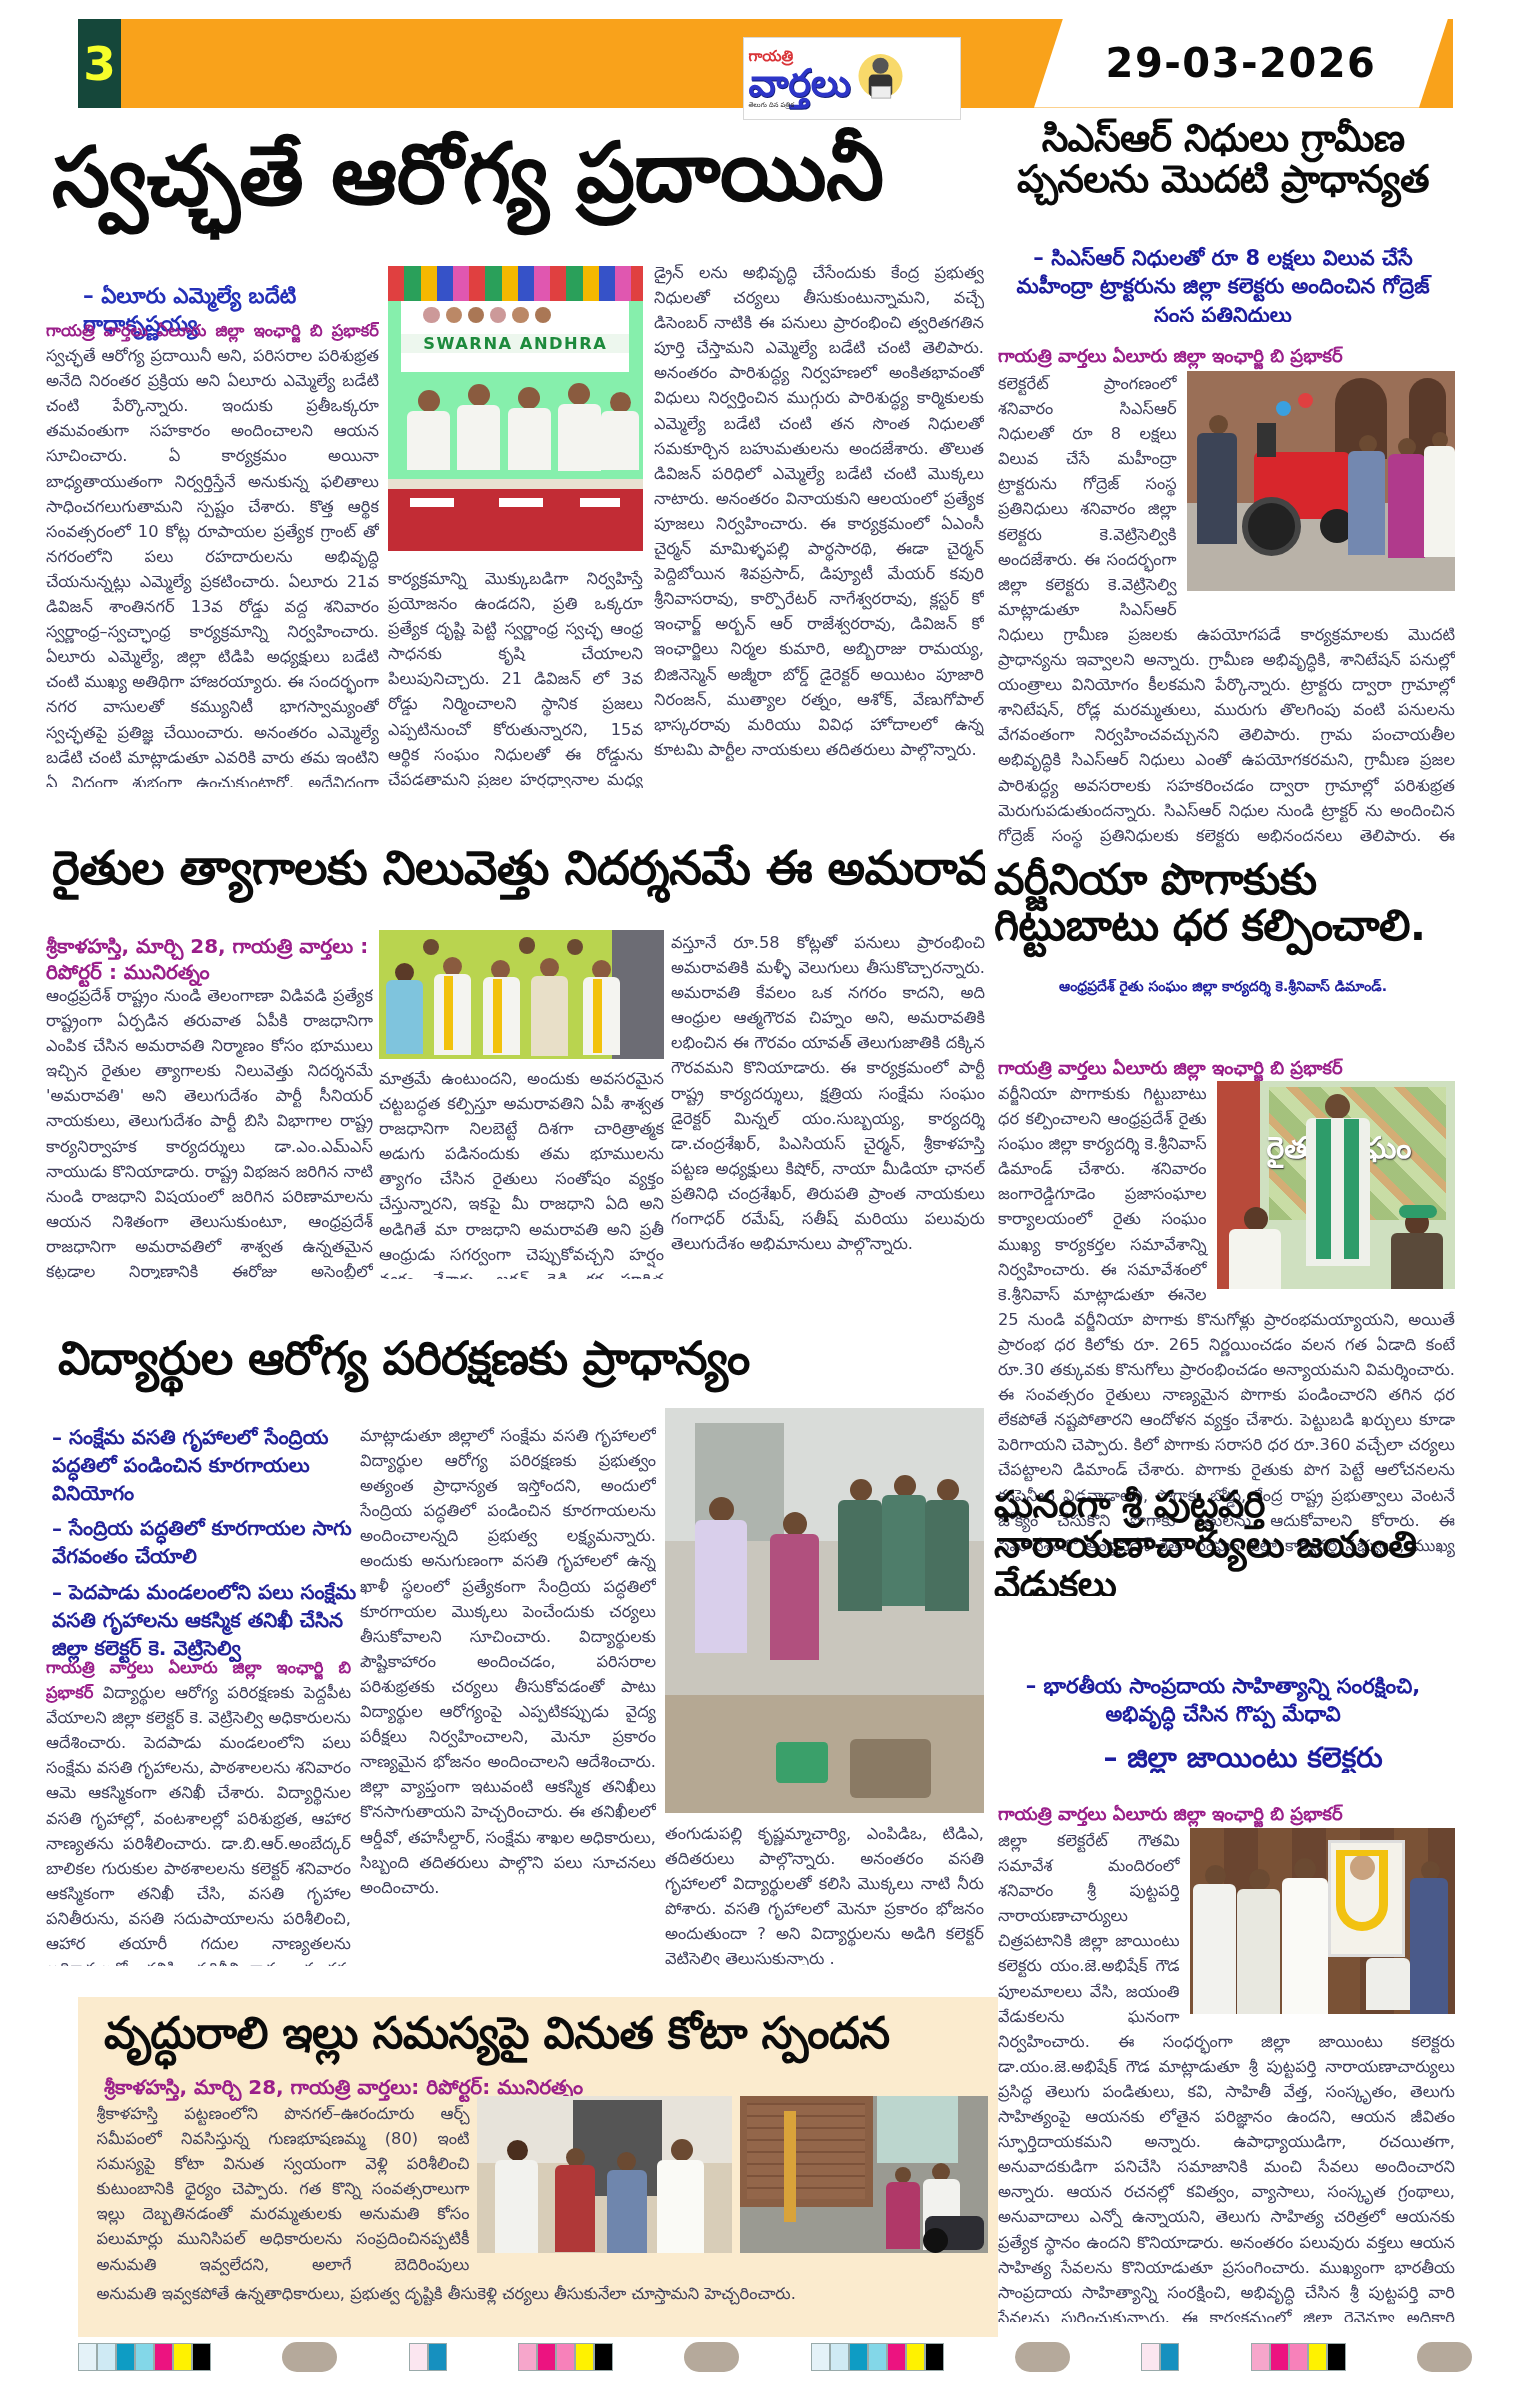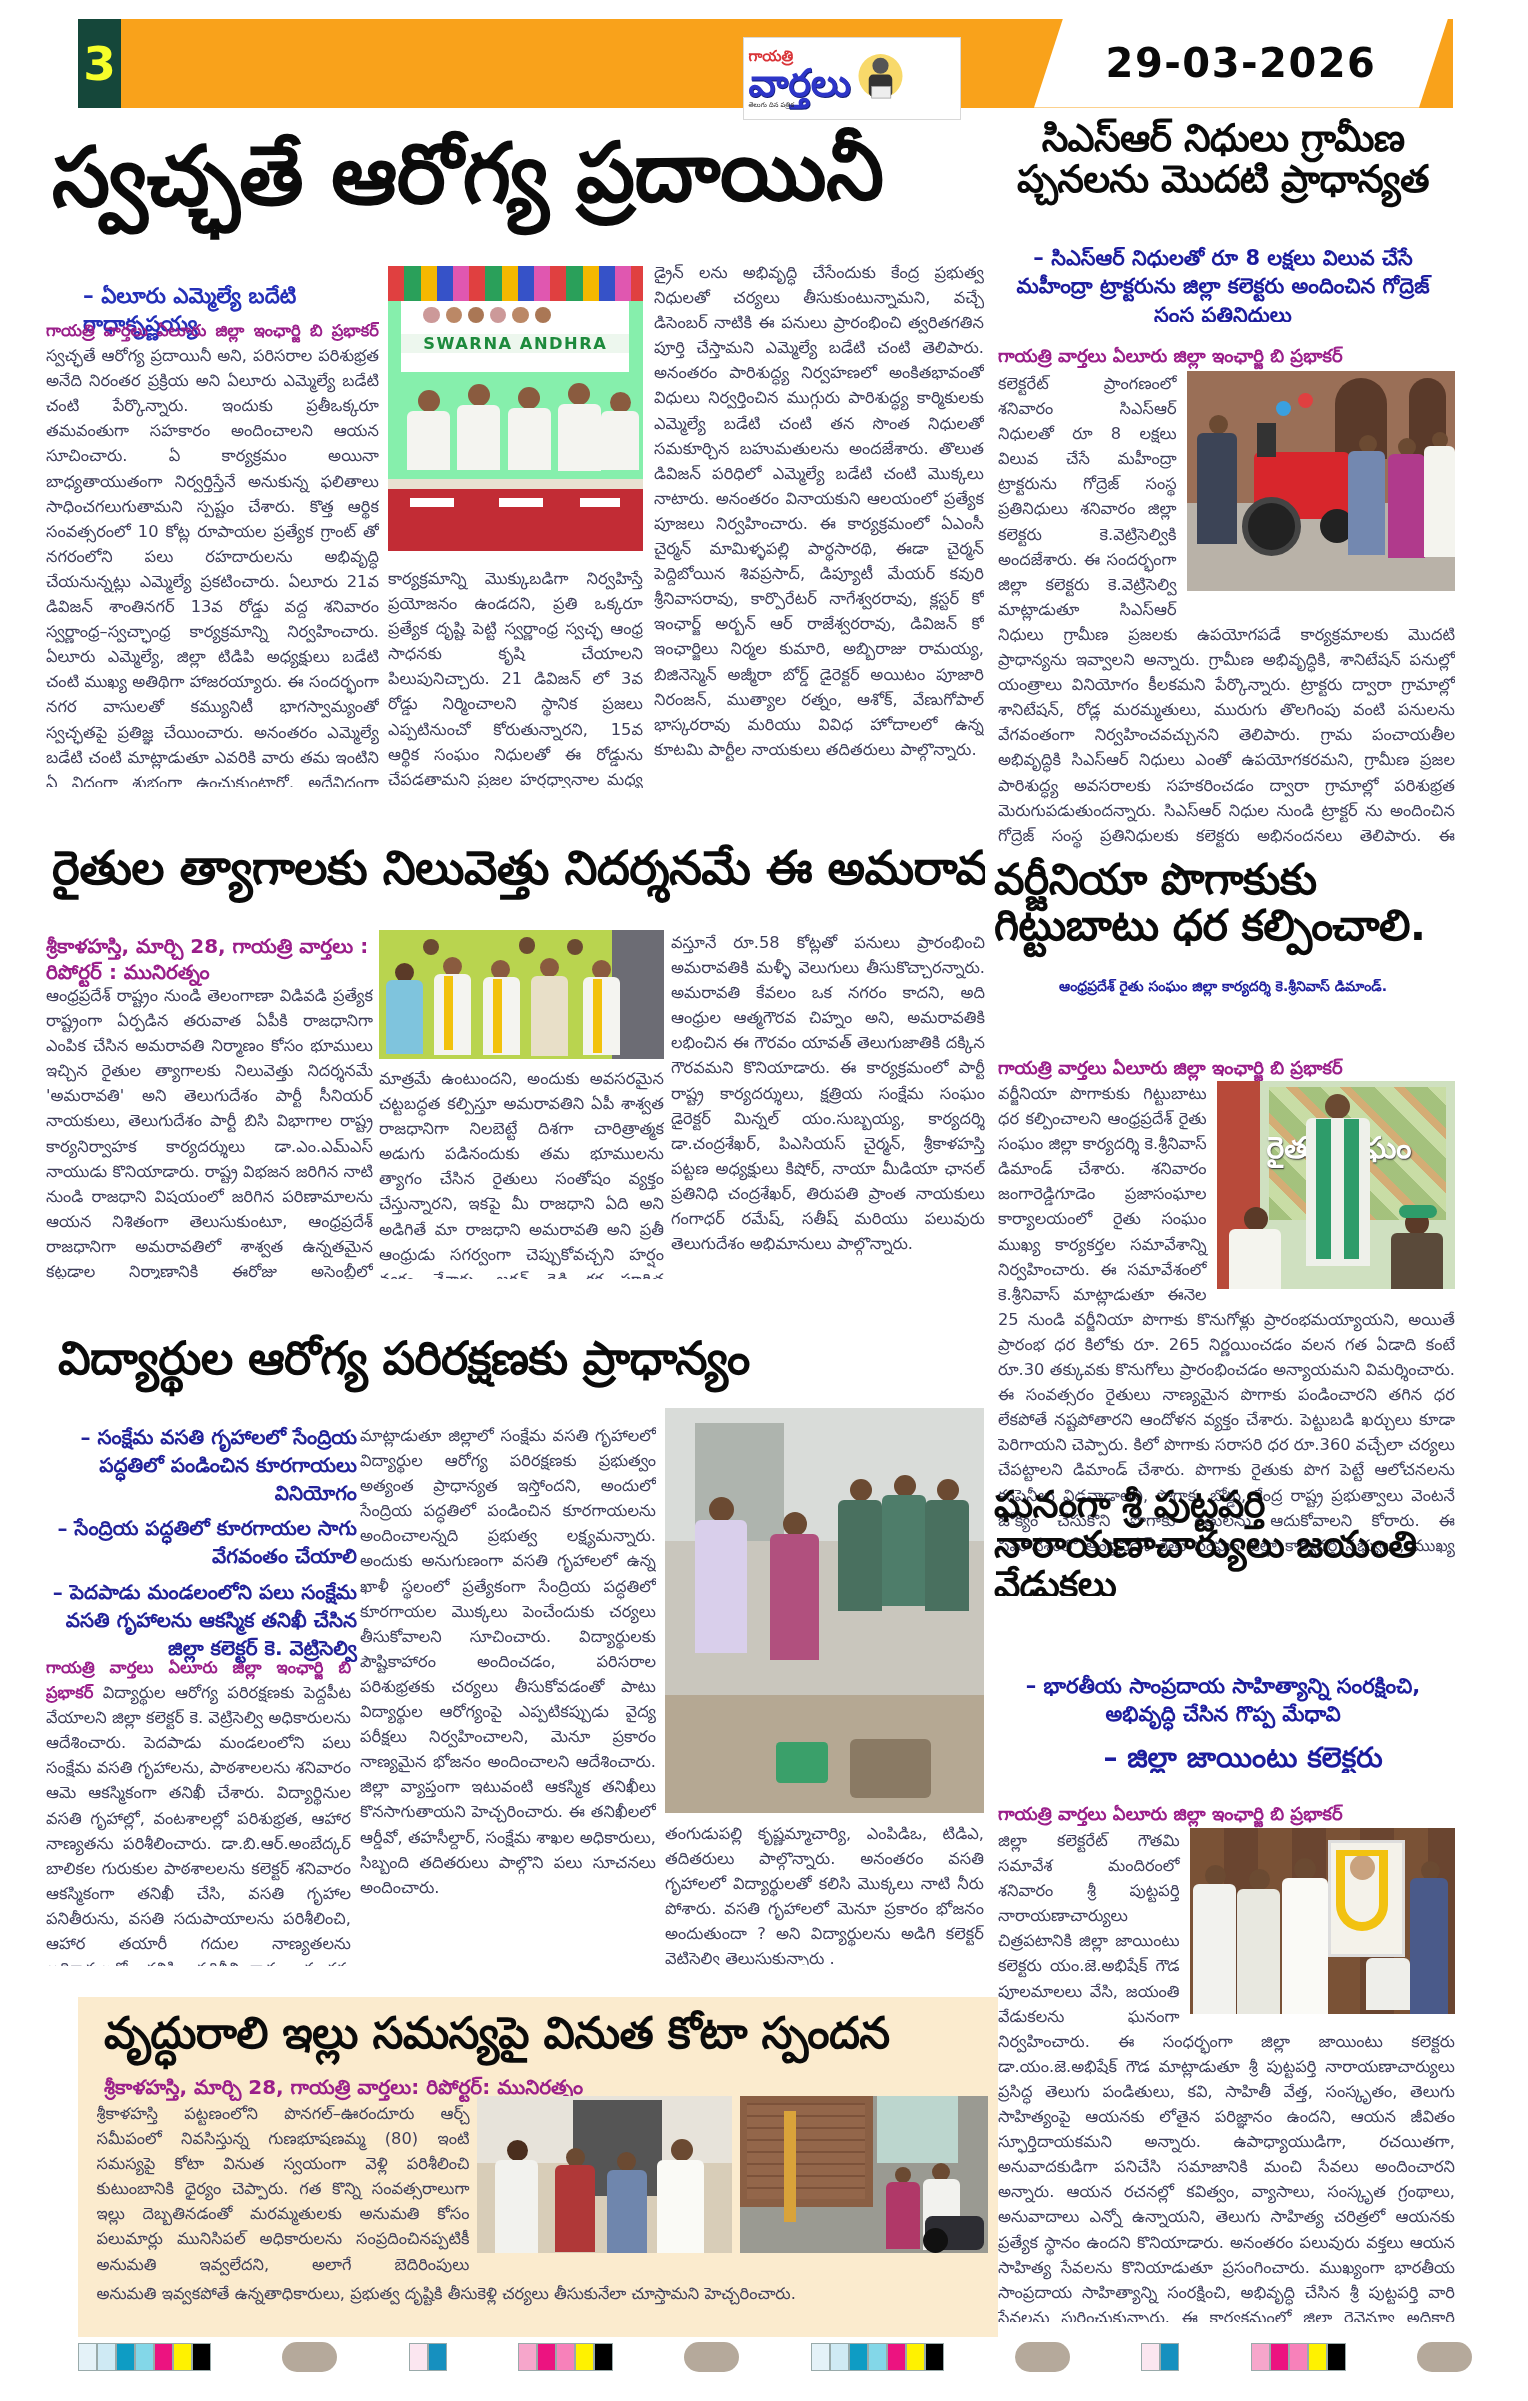--- a/index.html
+++ b/index.html
@@ -5,21 +5,21 @@
   html,body{margin:0;padding:0;background:#ffffff;}
   #canvas{position:relative;width:1528px;height:2401px;background:#ffffff;overflow:hidden;
           font-family:"DejaVu Sans","Liberation Sans",sans-serif;}
   .abs{position:absolute;}
   .headline{color:#0b0b0b;font-weight:bold;line-height:1.08;letter-spacing:-0.7px;overflow:hidden;}
   .body-text{font-size:16.3px;line-height:1.54;color:#3e3e5a;text-align:justify;overflow:hidden;}
   .leadin{color:#9a1f8a;font-weight:bold;}
   .byline-blue{color:#2530b8;font-weight:bold;font-size:21.4px;line-height:1.3;}
   .byline-mag{color:#9a1f8a;font-weight:bold;font-size:20px;line-height:1.3;}
   .subhead{color:#1d1d9e;font-weight:bold;text-align:center;line-height:1.35;overflow:hidden;}
-  .bullet{color:#23239a;font-weight:bold;font-size:20px;line-height:1.4;text-align:right;margin-bottom:7.4px;}
+  .bullet{color:#23239a;font-weight:bold;font-size:20px;line-height:1.4;text-align:left;margin-bottom:7.4px;}
   .photo{position:absolute;overflow:hidden;background:#d8d8d8;}
   .float-photo{float:right;margin:0 0 7.4px 10.4px;position:relative;overflow:hidden;}
   
   #pagenum{left:78px;top:18.5px;width:43px;height:89px;background:#15473a;color:#f6ff2a;
            font-size:47px;font-weight:bold;display:flex;align-items:center;justify-content:center;}
   #orangebar{left:121px;top:18.5px;width:1332px;height:89px;background:#f9a21b;}
   #logo{left:743px;top:37px;width:218px;height:83px;background:#ffffff;border:0.7px solid #d8d8d8;
         display:flex;align-items:center;justify-content:flex-start;padding:1.5px 4.4px;box-sizing:border-box;z-index:3;}
   #logo .t1{color:#d93438;font-weight:bold;font-size:15px;line-height:1;}
   #logo .t2{color:#2d35c8;font-weight:bold;font-size:38px;line-height:1;text-shadow:0.7px 0.7px 0 #101a70;}

